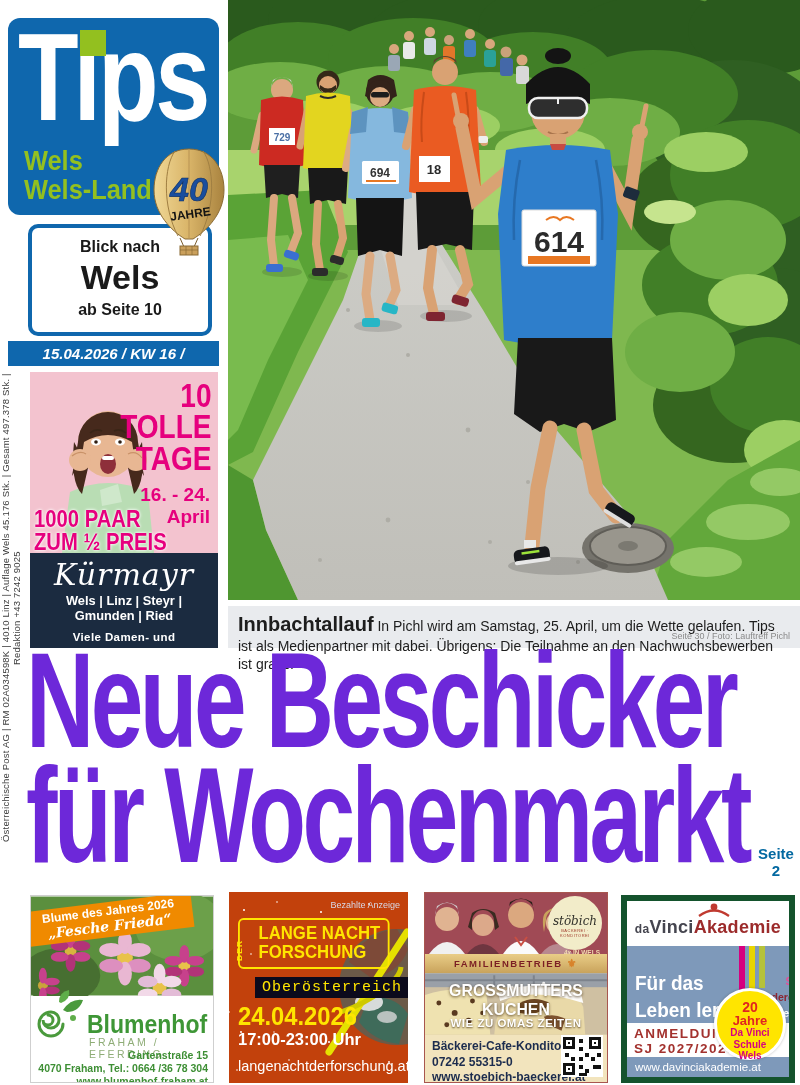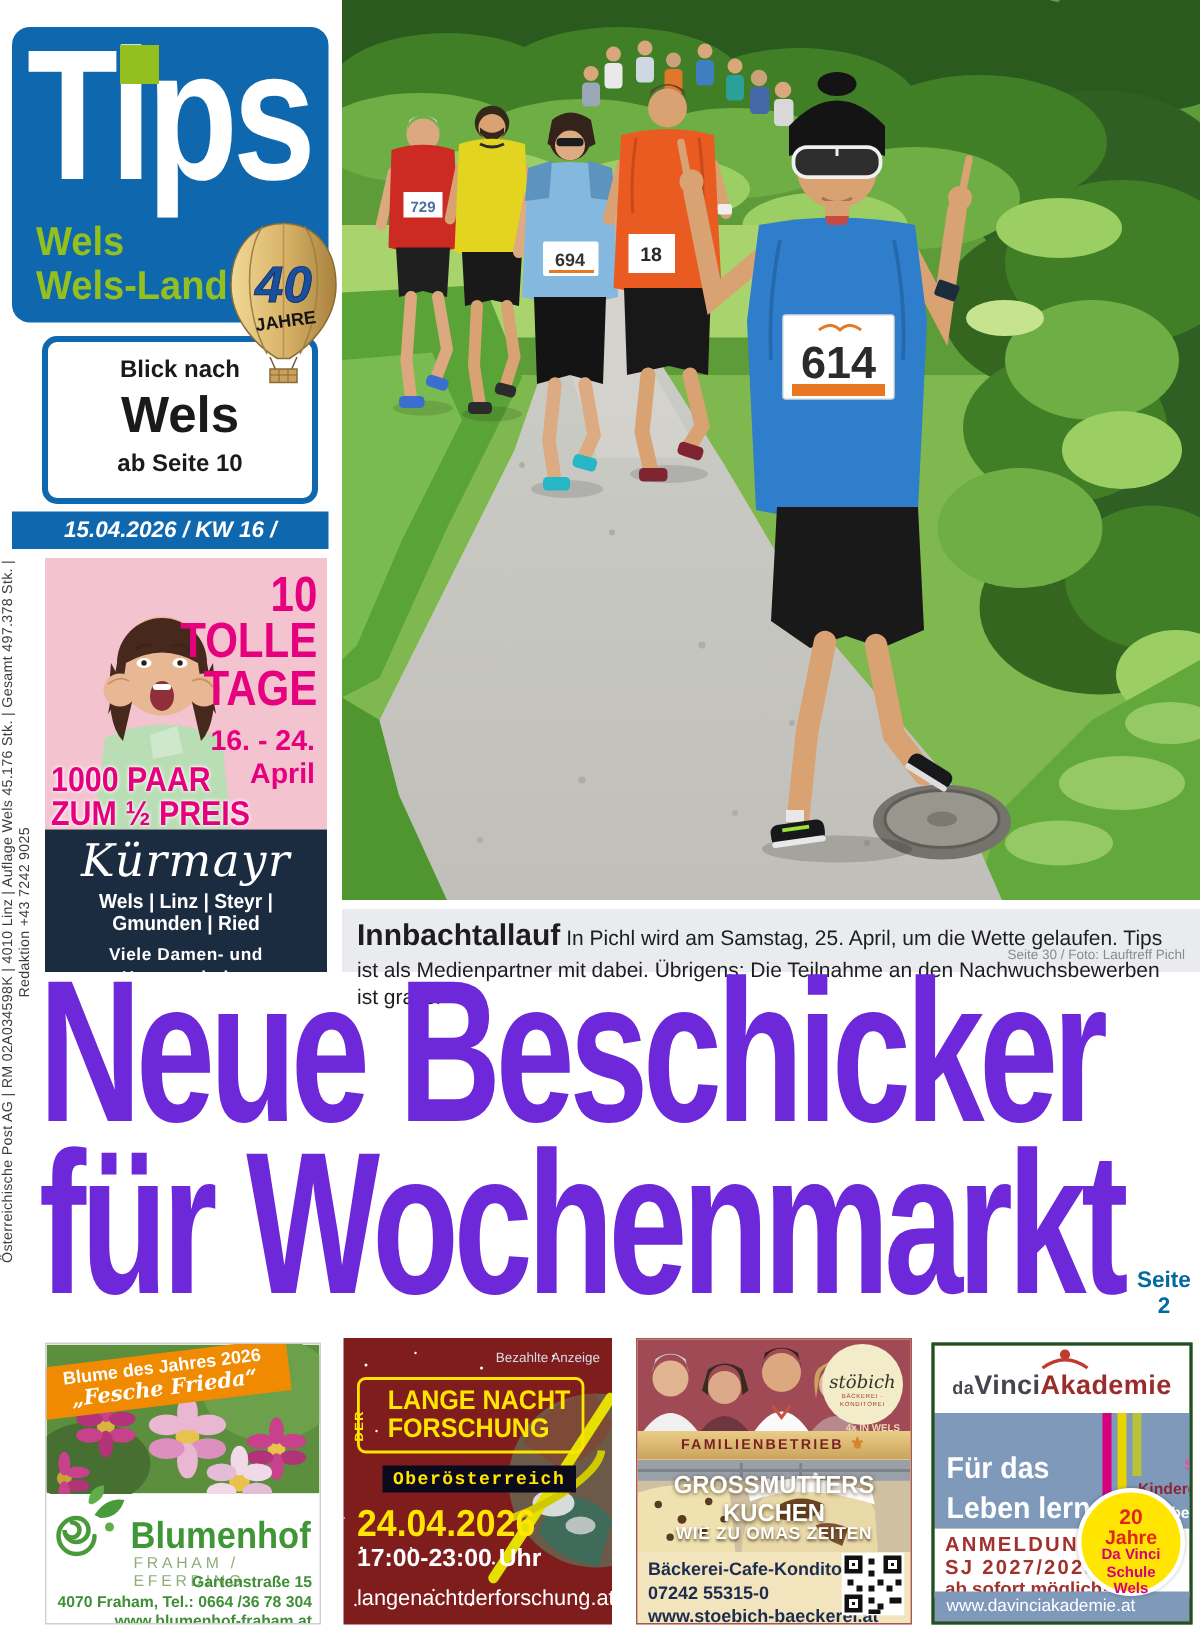--- a/index.html
+++ b/index.html
@@ -73,30 +73,30 @@
   .bh-banner .l2{font-family:"DejaVu Serif",serif;font-style:italic;font-weight:bold;font-size:14px;}
   .bh-bottom{position:absolute;left:0;top:100px;width:100%;height:92px;background:#fff;}
   .bh-logo{position:absolute;left:2px;top:-6px;}
   .bh-name{position:absolute;left:56px;top:14px;color:#3e9636;font-weight:bold;font-size:25px;
            transform:scaleX(.92);transform-origin:0 0;}
   .bh-sub{position:absolute;left:58px;top:40px;color:#8fad77;font-size:10.5px;letter-spacing:2.5px;}
   .bh-addr{position:absolute;right:5px;top:53px;color:#3e8f35;font-weight:bold;font-size:10.5px;
            text-align:right;line-height:1.22;}
 
   
-  .langenacht{left:229px;top:892px;width:179px;height:191px;background:#7f1d1d;color:#fff;}
+  .langenacht{left:229px;top:892px;width:179px;height:191px;background:#c2410c;color:#fff;}
   .ln-paid{position:absolute;right:8px;top:8px;font-size:9px;color:#d8d8e6;}
   .ln-box{position:absolute;left:9px;top:26px;border:2px solid #ffe500;border-radius:6px;
           padding:4px 8px 5px 20px;color:#ffe500;font-weight:bold;font-size:18px;line-height:1.05;
           transform:scaleX(.93);transform-origin:0 0;white-space:nowrap;}
   .ln-der{position:absolute;left:4px;bottom:6px;font-size:8.5px;transform:rotate(-90deg);
           transform-origin:0 100%;letter-spacing:1px;}
   .ln-chip{position:absolute;left:26px;top:85px;background:#0b0a1c;color:#ffe500;
-           font-family:"Liberation Mono",monospace;font-size:12px;letter-spacing:1px;
-           padding:2px 7px;font-weight:bold;}
+           font-family:"Liberation Mono",monospace;font-size:15px;letter-spacing:1px;
+           padding:2px 7px;font-weight:normal;}
   .ln-date{position:absolute;left:9px;top:110px;color:#ffe500;font-weight:bold;font-size:25px;
            transform:scaleX(.95);transform-origin:0 0;}
   .ln-time{position:absolute;left:9px;top:138px;color:#fff;font-weight:bold;font-size:16.5px;}
   .ln-web{position:absolute;left:9px;bottom:9px;color:#fff;font-size:14.5px;}
   .ln-planet{position:absolute;}
 
   
   .stoebich{left:424px;top:892px;width:184px;height:191px;border:1px solid #a8564f;background:#f2e4bd;}
   .st-top{position:absolute;left:0;top:0;width:100%;height:61px;background:#a04a55;overflow:hidden;}
   .st-circle{position:absolute;right:5px;top:3px;width:54px;height:54px;border-radius:50%;
@@ -115,21 +115,21 @@
            text-shadow:0 1px 3px rgba(60,40,10,.8);}
   .st-subhead{position:absolute;left:0;top:108px;width:100%;text-align:center;color:#fff;
               font-weight:bold;font-size:11.5px;letter-spacing:.5px;
               text-shadow:0 1px 2px rgba(60,40,10,.8);margin-top:16px;}
   .st-bottom{position:absolute;left:0;top:142px;width:100%;height:49px;background:#f2e4bd;
              color:#1c2c4e;font-weight:bold;font-size:12px;line-height:1.3;padding:4px 0 0 7px;
              box-sizing:border-box;}
   .st-qr{position:absolute;right:4px;bottom:5px;}
 
   
-  .davinci{left:621px;top:895px;width:174px;height:188px;border:2px solid #14532d;background:#a16207;}
+  .davinci{left:621px;top:895px;width:174px;height:188px;border:6px solid #14532d;background:#15803d;}
   .dv-top{position:absolute;left:0;top:0;width:100%;height:45px;background:#fff;text-align:center;}
   .dv-logo{margin-top:16px;font-size:18px;color:#45454f;font-weight:bold;letter-spacing:.3px;}
   .dv-logo .da{font-size:12px;}
   .dv-logo .ak{color:#9c2b2b;position:relative;}
   .dv-fig{position:absolute;left:64px;top:2px;}
   .dv-mid{position:absolute;left:0;top:45px;width:100%;height:77px;background:#7e99ba;padding-left:36px;}
   .dv-slogan{position:absolute;left:8px;top:24px;color:#fff;font-weight:bold;font-size:20px;
              line-height:1.35;transform:scaleX(.95);transform-origin:0 0;}
   .dv-bar{position:absolute;top:0;width:6px;}
   .dv-tags{position:absolute;right:5px;top:28px;text-align:right;font-size:10.5px;font-weight:bold;

